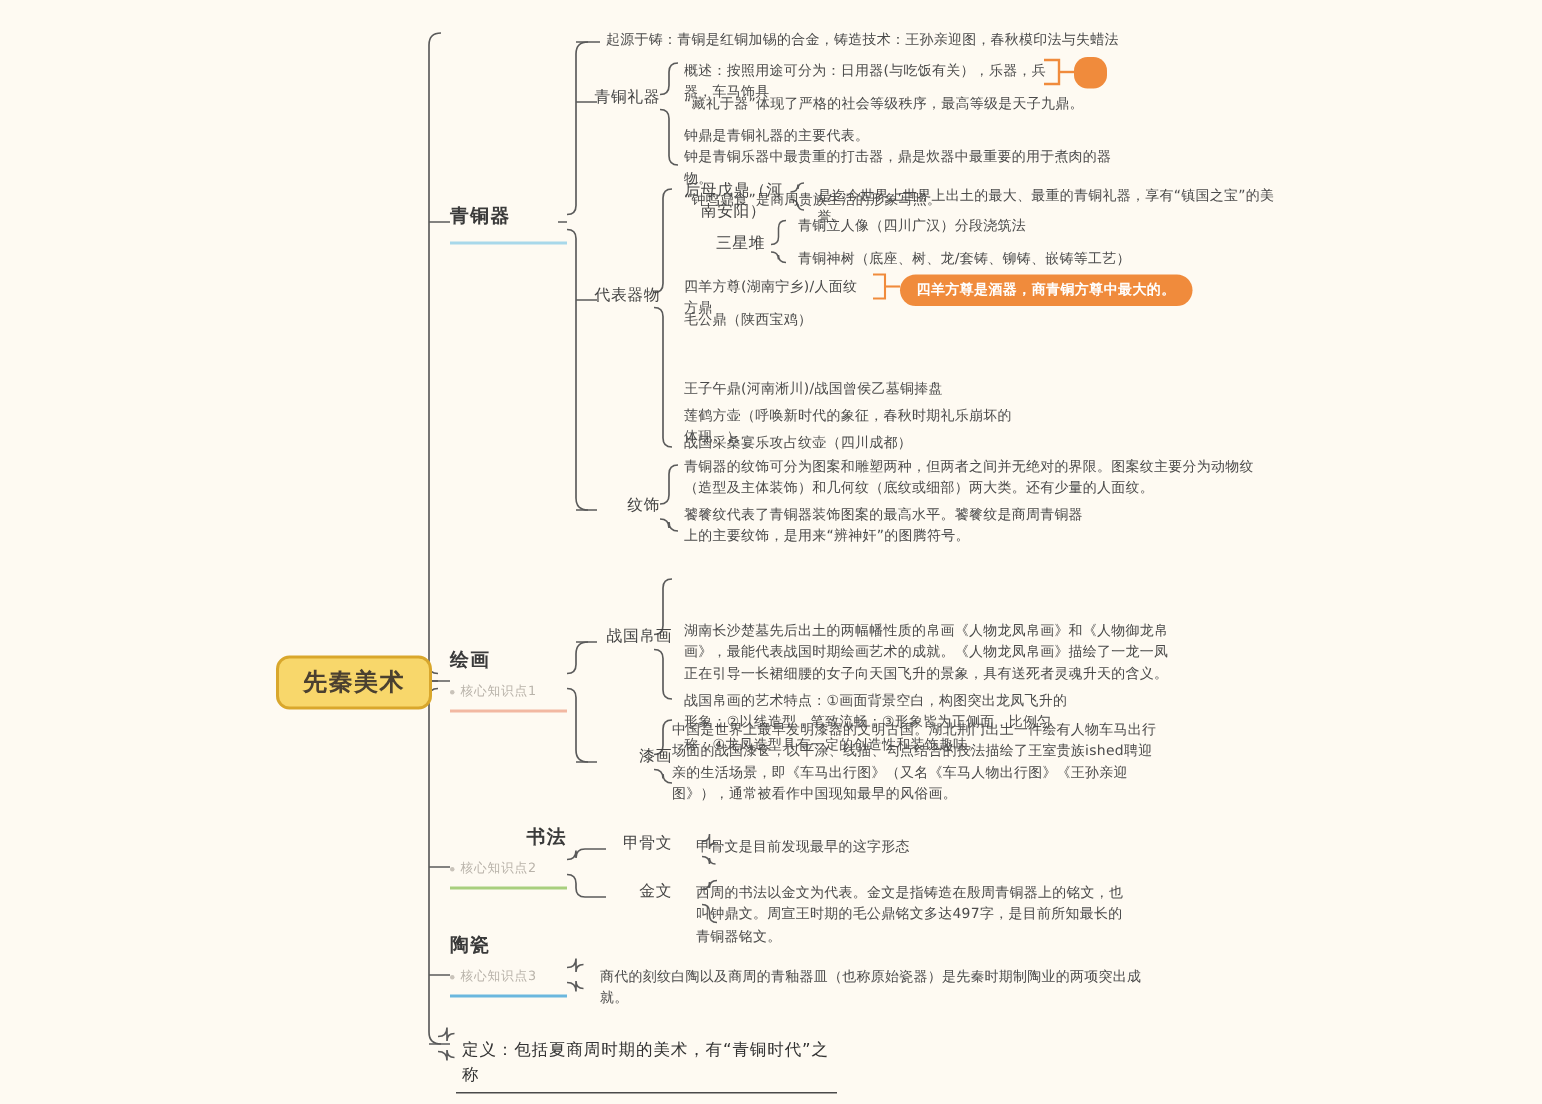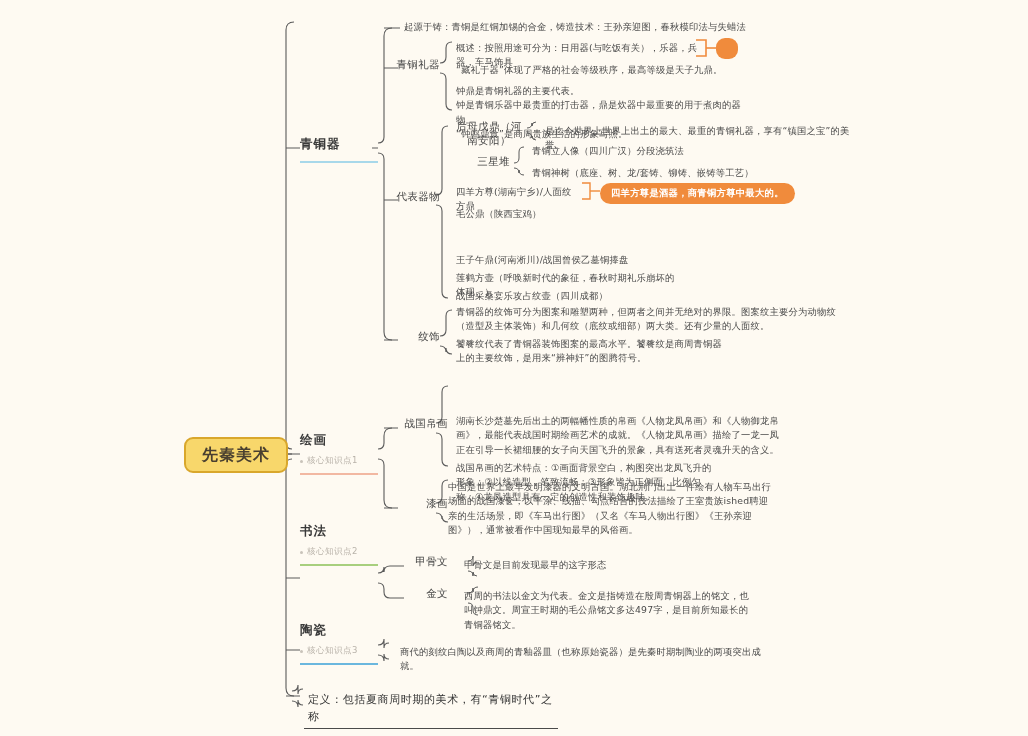--- a/index.html
+++ b/index.html
@@ -283,21 +283,21 @@
 
   <div class="node" style="left:396px; top:497px; width:52px;">
     <div class="sublabel">漆画</div>
     <div class="uline" style="background:#F2B8A2;"></div>
   </div>
   <div class="leaf-wrap" style="left:444px; top:479px; width:330px;">
     <div class="leaf">中国是世界上最早发明漆器的文明古国。湖北荆门出土一件绘有人物车马出行场面的战国漆奁，以平涂、线描、勾点结合的技法描绘了王室贵族ished聘迎亲的生活场景，即《车马出行图》（又名《车马人物出行图》《王孙亲迎图》），通常被看作中国现知最早的风俗画。</div>
     <div class="uline" style="background:#BFBAB2;"></div>
   </div>
 
-  <div class="node branch" style="left:300px; top:523px; width:78px;">
+  <div class="node branch" style="left:300px; top:550px; width:78px;text-align:right;">
     <div class="btitle">书法</div>
     <div class="bsub">
       <span class="dot"></span>
       <span>核心知识点2</span>
     </div>
     <div class="uline" style="background:#A8CF7E;"></div>
   </div>
 
   <div class="node" style="left:404px; top:555px; width:44px;">
     <div class="sublabel">甲骨文</div>

